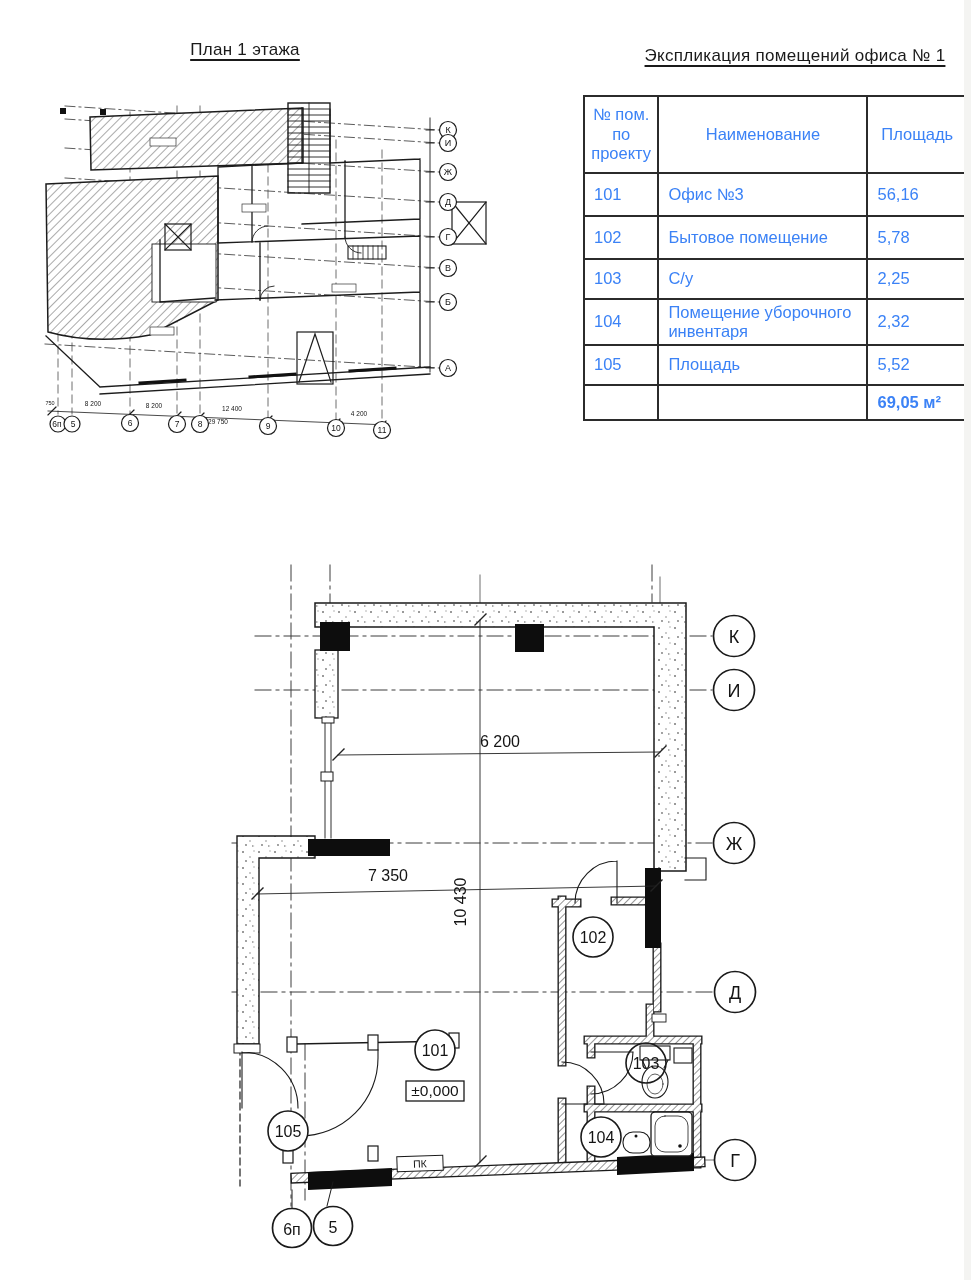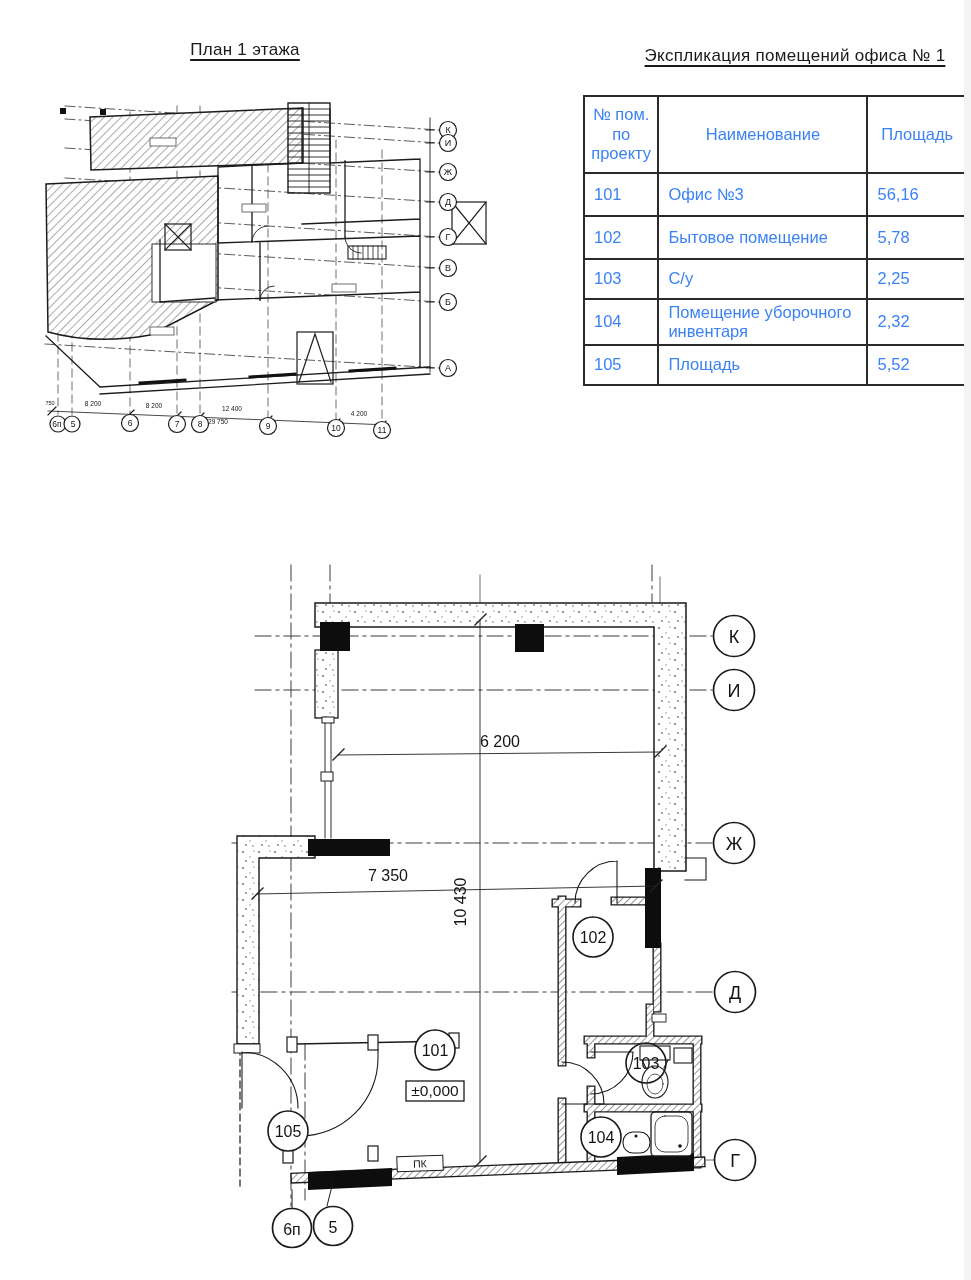--- a/index.html
+++ b/index.html
@@ -57,20 +57,25 @@
   <tr style="height:46px">
     <td>104</td>
     <td>Помещение уборочного инвентаря</td>
     <td>2,32</td>
   </tr>
   <tr style="height:40px">
     <td>105</td>
     <td>Площадь</td>
     <td>5,52</td>
   </tr>
+  <tr style="height:35px" class="rowtotal">
+    <td></td>
+    <td></td>
+    <td>69,05 м²</td>
+  </tr>
 </tbody>
       </table>
 </div>
 
 <svg class="drawing" viewBox="0 0 971 1280">
 <defs>
   <pattern id="stip" width="16" height="16" patternUnits="userSpaceOnUse">
     <rect width="16" height="16" fill="#ffffff"></rect>
     <circle cx="3" cy="4" r="1" fill="#787878"></circle>
           <circle cx="10" cy="9" r="0.8" fill="#8a8a8a"></circle>

